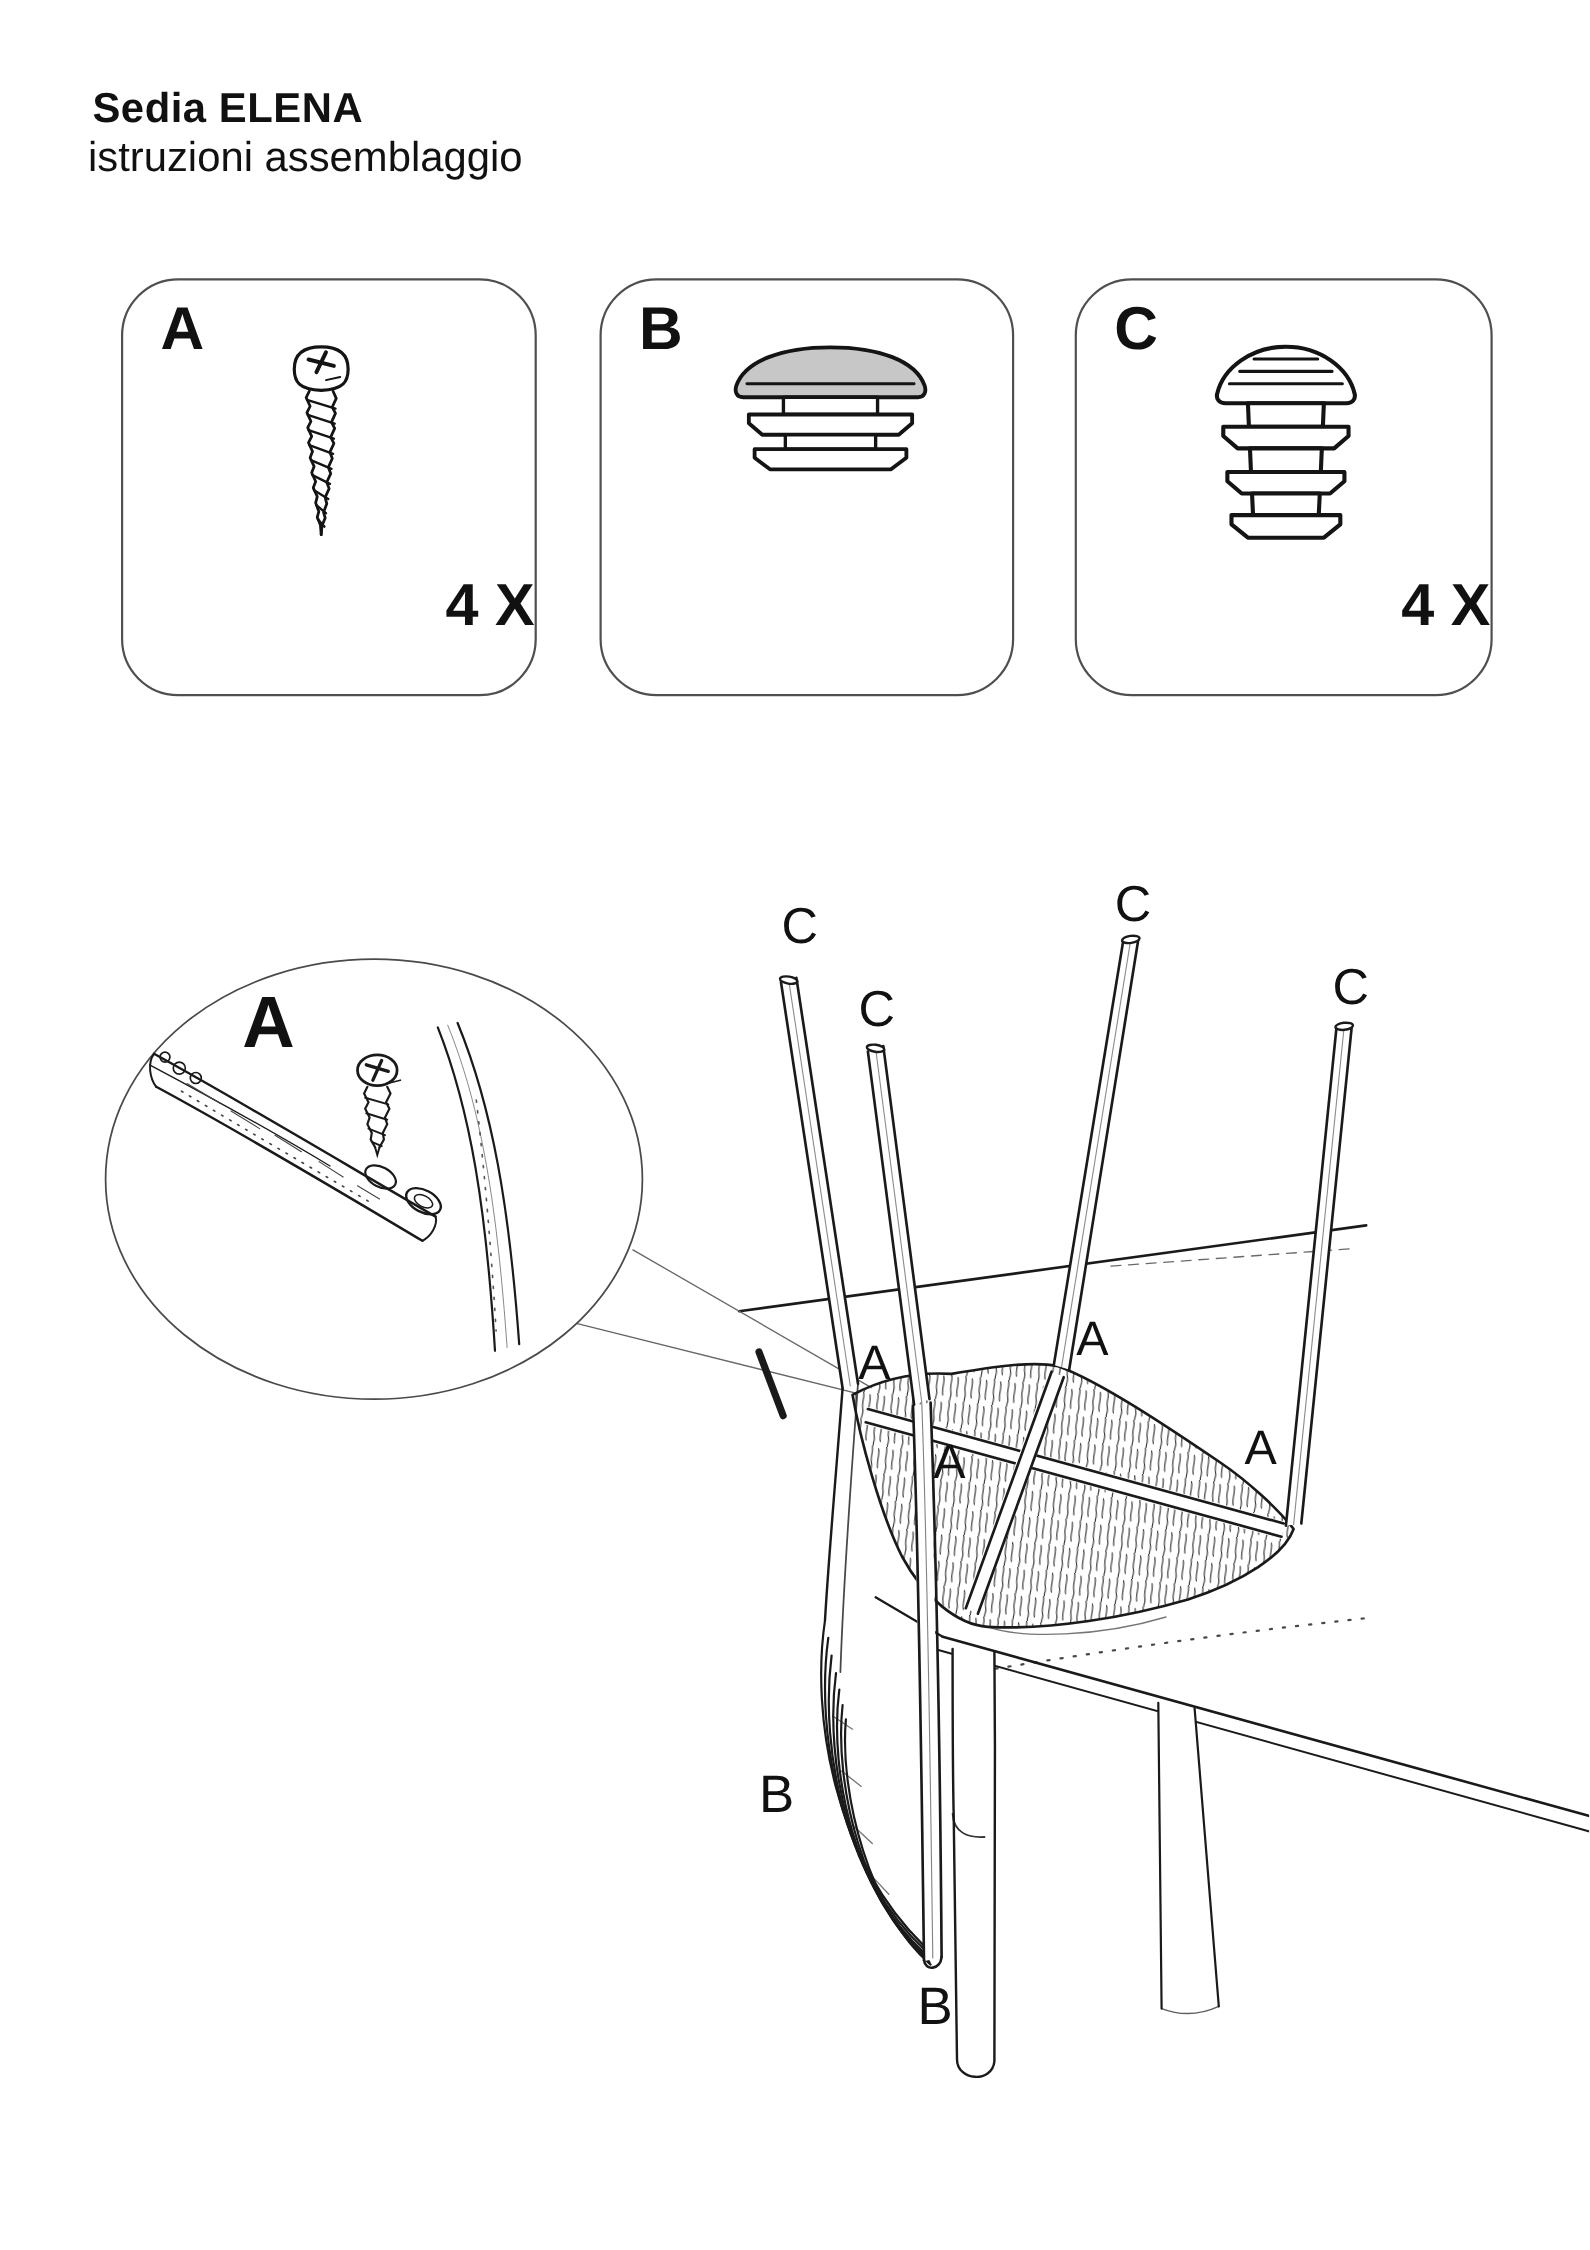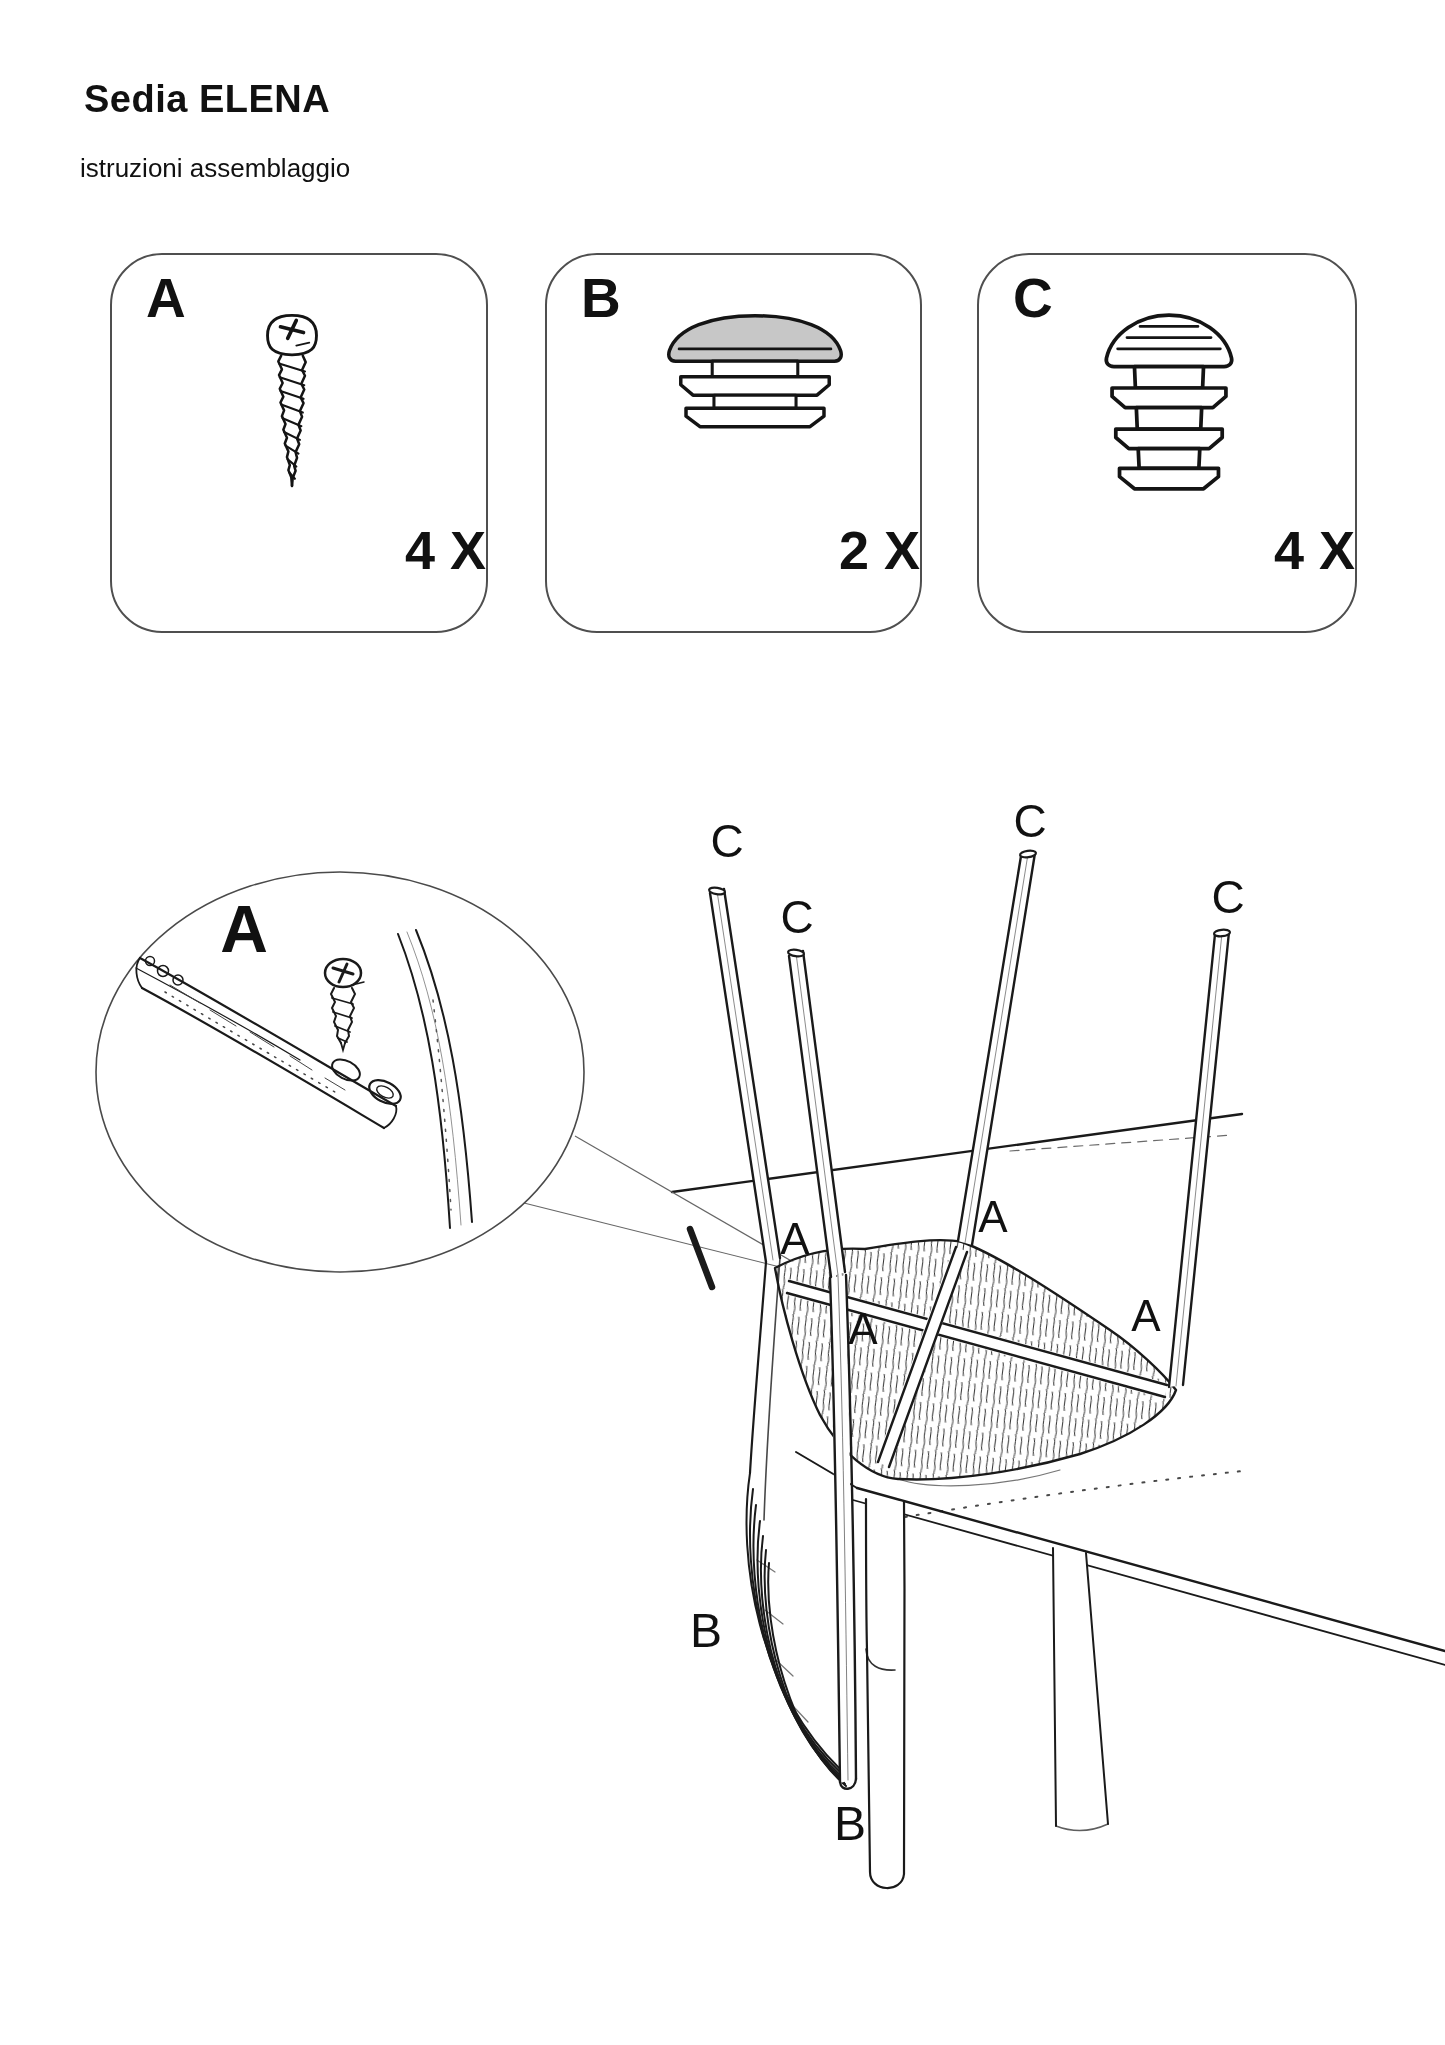--- a/index.html
+++ b/index.html
@@ -1,19 +1,19 @@
 <!DOCTYPE html>
 <html><head>
 <meta charset="utf-8">
 <style>
   html,body{margin:0;padding:0;background:#ffffff;}
   .page{position:relative;width:1445px;height:2045px;background:#fff;overflow:hidden;
         font-family:"Liberation Sans","DejaVu Sans",sans-serif;color:#111;}
   .title{position:absolute;left:80px;top:74px;margin:4px;font-size:38px;font-weight:bold;letter-spacing:.5px;}
-  .subtitle{position:absolute;left:80px;top:122px;font-size:26px;font-weight:400;margin-top:31px;}
+  .subtitle{position:absolute;left:80px;top:122px;font-size:38px;font-weight:400;}
   .part-box{position:absolute;top:253px;height:380px;background:#fff;border:2px solid #4f4f4f;
             border-radius:52px;box-sizing:border-box;}
   .box-a{left:110px;width:378px;}
   .box-b{left:545px;width:377px;}
   .box-c{left:977px;width:380px;}
   .part-letter{position:absolute;left:34px;top:16px;font-size:55px;font-weight:bold;line-height:1;}
   .part-count{position:absolute;left:0;right:0;bottom:50px;text-align:right;font-size:54px;font-weight:bold;}
   .art{position:absolute;}
   .art-a{left:136px;top:56px;width:88px;height:180px;}
   .art-b{left:102px;top:52px;width:212px;height:124px;}
@@ -51,21 +51,20 @@
     <svg class="art art-b" viewBox="0 0 210 142">
       <g stroke="#141414" stroke-width="4" stroke-linecap="round" stroke-linejoin="round">
         <path d="M7,50 C16,24 55,10 105,10 C155,10 194,24 203,50 C205,56 203,62 196,62 L14,62 C7,62 5,56 7,50 Z" fill="#c7c7c7"></path>
         <path d="M18,48 L192,48" fill="none" stroke-width="3"></path>
         <path d="M56,62 L154,62 L154,80 L56,80 Z" fill="#fff" stroke-width="3.5"></path>
         <path d="M20,80 L190,80 L190,89 L176,101 L34,101 L20,89 Z" fill="#fff"></path>
         <path d="M58,101 L152,101 L152,116 L58,116 Z" fill="#fff" stroke-width="3.5"></path>
         <path d="M26,116 L184,116 L184,125 L168,137 L42,137 L26,125 Z" fill="#fff"></path>
       </g>
     </svg>
-    <div class="part-count">2 X</div>
   </div>
 
   <div class="part-box box-c">
     <span class="part-letter">C</span>
     <svg class="art art-c" viewBox="0 0 150 202">
       <g stroke="#141414" stroke-width="4" stroke-linecap="round" stroke-linejoin="round" fill="#fff">
         <path d="M8,54 C14,28 42,8 75,8 C108,8 136,28 142,54 C143,59 140,63 134,63 L16,63 C10,63 7,59 8,54 Z"></path>
         <path d="M44,20 L106,20 M30,32 L120,32 M20,44 L130,44" fill="none" stroke-width="3"></path>
         <path d="M38,63 L112,63 L111,86 L39,86 Z"></path>
         <path d="M14,86 L136,86 L136,95 L122,107 L28,107 L14,95 Z"></path>

